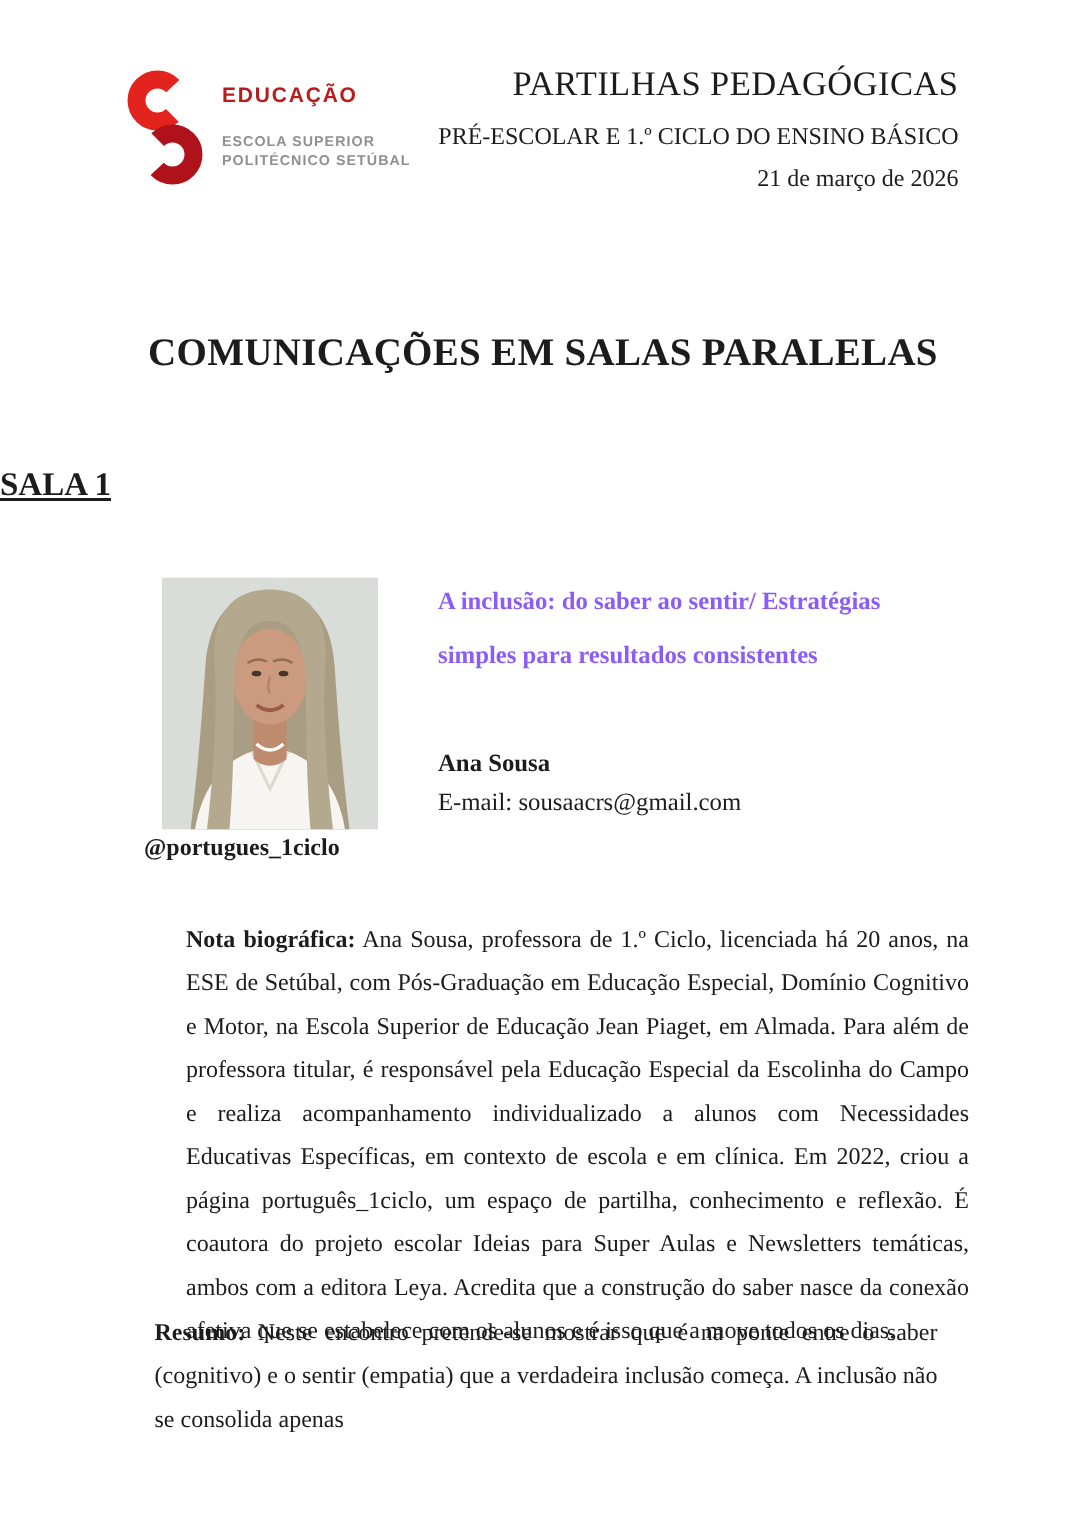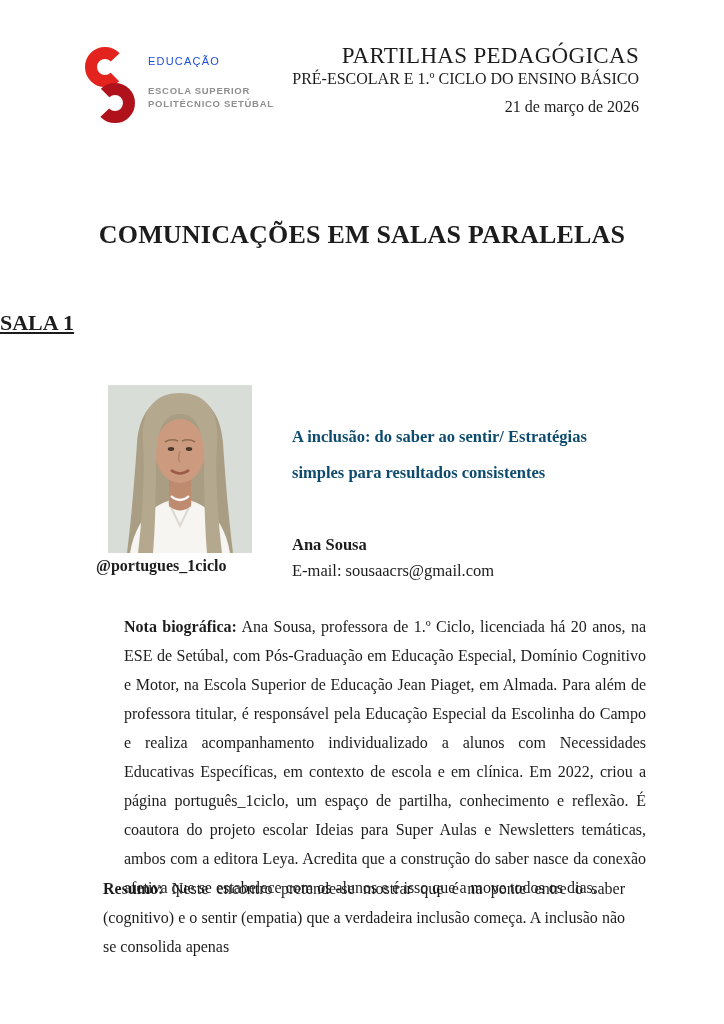--- a/index.html
+++ b/index.html
@@ -5,27 +5,27 @@
   html,body { margin:0; padding:0; background:#fff; }
   .page {
     position:relative; width:724px; height:1024px; background:#ffffff;
     font-family:"Liberation Serif", serif; color:#1c1c1c; overflow:hidden;
   }
 
   
   .logo { position:absolute; left:84px; top:44px; display:flex; align-items:flex-start; }
   .logo-mark { flex:0 0 auto; }
   .logo-textblock { margin-left:12px; padding-top:11px; font-family:"Liberation Sans", sans-serif; }
-  .logo-name { font-size:11px; font-weight:normal; letter-spacing:1.2px; color:#1d4ed8; }
+  .logo-name { font-size:14px; font-weight:bold; letter-spacing:1.2px; color:#b91c1c; }
   .logo-sub { margin-top:17px; font-size:9.5px; font-weight:bold; letter-spacing:0.7px;
               line-height:13px; color:#8f8f8f; }
 
   .header-text { position:absolute; left:259px; top:42px; width:380px; text-align:right; }
   .event-title { font-size:23px; line-height:27px; letter-spacing:0.3px; }
-  .event-subtitle { font-size:16px; line-height:19px; }
+  .event-subtitle { margin-top:13px; font-size:16px; line-height:19px; }
   .event-date { margin-top:9px; font-size:16px; line-height:19px; }
 
   
   .main-title { position:absolute; top:220px; left:0; width:724px; text-align:center;
                 font-size:26px; font-weight:bold; letter-spacing:0.2px; }
   .room-title { position:absolute; top:310px; left:0; width:724px; text-align:left;
                 font-size:22px; font-weight:bold; text-decoration:underline; }
 
   
   .photo { position:absolute; left:108px; top:385px; width:144px; height:168px; }
@@ -97,21 +97,21 @@
       <path d="M63 85 q9 7 18 0" fill="none" stroke="#9c5a49" stroke-width="2.6"></path>
 
       <path d="M72 8 C44 8 33 28 35 58 C37 84 35 126 30 168 L45 168 C49 118 47 82 49 58 C53 36 60 29 72 29 C84 29 91 36 95 58 C97 82 95 118 99 168 L114 168 C109 126 107 84 109 58 C111 28 100 8 72 8 Z" fill="#b4a98f"></path>
 
       <path d="M63 111 q9 8 18 0" fill="none" stroke="#ffffff" stroke-width="2.2"></path>
     </svg>
   </div>
   <div class="handle">@portugues_1ciclo</div>
 
   <div class="talk-info">
-    <div class="talk-title" style="color: #0c4a6e; margin-top: 36px;">A inclusão: do saber ao sentir/ Estratégias simples para resultados consistentes</div>
+    <div class="talk-title" style="color: #8b5cf6;">A inclusão: do saber ao sentir/ Estratégias simples para resultados consistentes</div>
     <div class="speaker-name">Ana Sousa</div>
     <div class="speaker-email">E-mail: sousaacrs@gmail.com</div>
   </div>
 
   <div class="bio"><span class="para-label">Nota biográfica:</span><span> Ana Sousa, professora de 1.º Ciclo, licenciada há 20 anos, na ESE de Setúbal, com Pós-Graduação em Educação Especial, Domínio Cognitivo e Motor, na Escola Superior de Educação Jean Piaget, em Almada. Para além de professora titular, é responsável pela Educação Especial da Escolinha do Campo e realiza acompanhamento individualizado a alunos com Necessidades Educativas Específicas, em contexto de escola e em clínica. Em 2022, criou a página português_1ciclo, um espaço de partilha, conhecimento e reflexão. É coautora do projeto escolar Ideias para Super Aulas e Newsletters temáticas, ambos com a editora Leya. Acredita que a construção do saber nasce da conexão afetiva que se estabelece com os alunos e é isso que a move todos os dias.</span></div>
 
   <div class="abstract"><span class="para-label">Resumo:</span><span> Neste encontro pretende-se mostrar que é na ponte entre o saber (cognitivo) e o sentir (empatia) que a verdadeira inclusão começa. A inclusão não se consolida apenas</span></div>
 
 </div>
 

